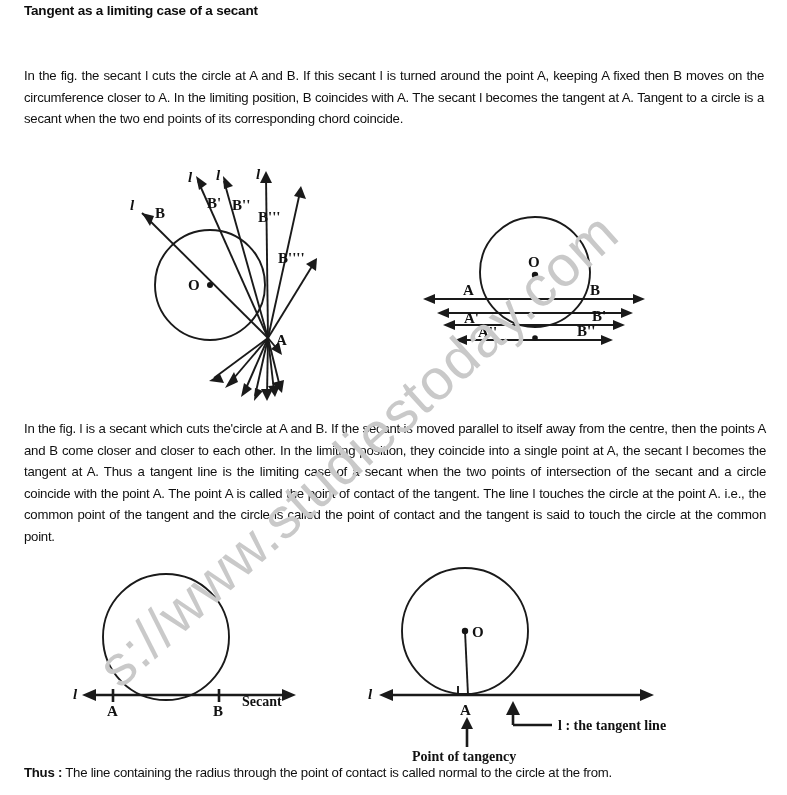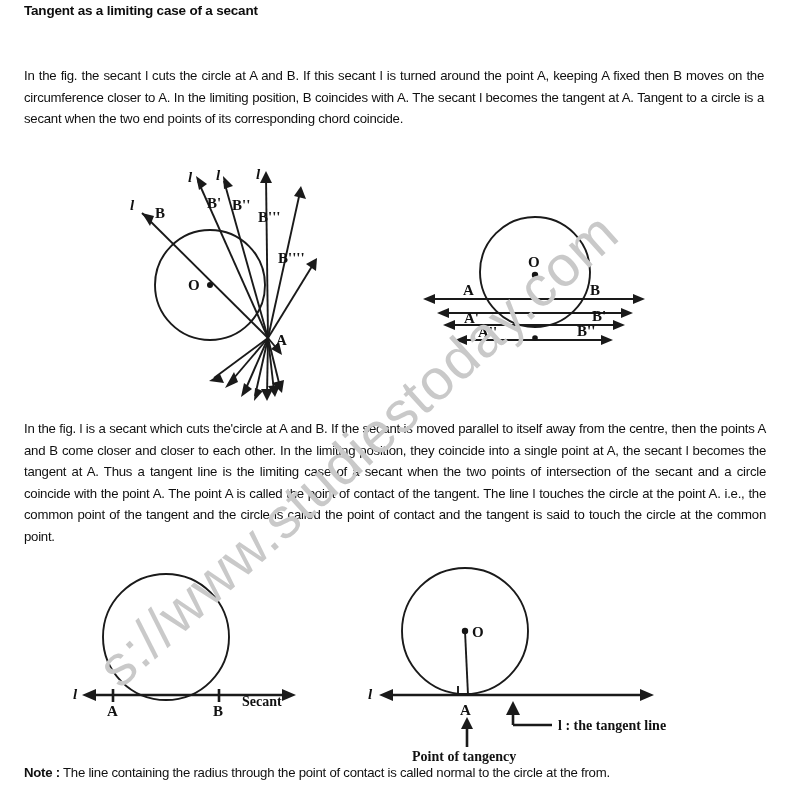--- a/index.html
+++ b/index.html
@@ -289,20 +289,20 @@
       <g>
         <line x1="163" y1="170" x2="163" y2="154" class="stroke-thick"></line>
         <polygon points="163,146 156,160 170,160" fill="#1a1a1a"></polygon>
         <line x1="163" y1="170" x2="202" y2="170" class="stroke-thick"></line>
       </g>
       <text x="208" y="175" class="lbl-caption">l : the tangent line</text>
     </svg>
   </div>
 
   <div id="note">
-    <span class="note-label">Note :</span><span> The line containing the radius through the point of contact is called normal to the circle at the from.</span>
+    <span class="note-label">Thus :</span><span> The line containing the radius through the point of contact is called normal to the circle at the from.</span>
   </div>
 
   <svg id="watermark" viewBox="0 0 787 795">
     <text x="120" y="690" transform="rotate(-42 120 690)">s://www.studiestoday.com</text>
   </svg>
 
 </div>
 
 </body></html>

